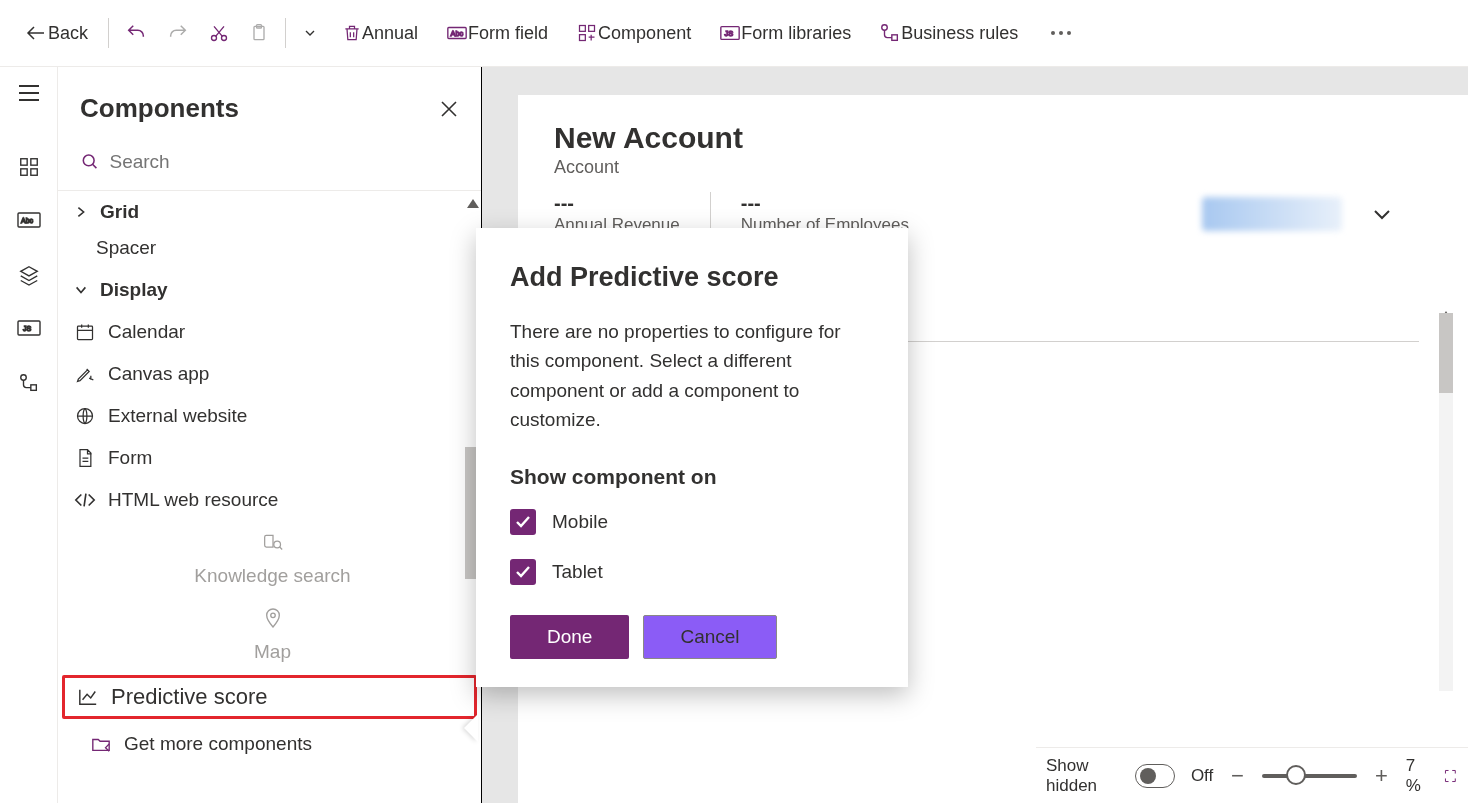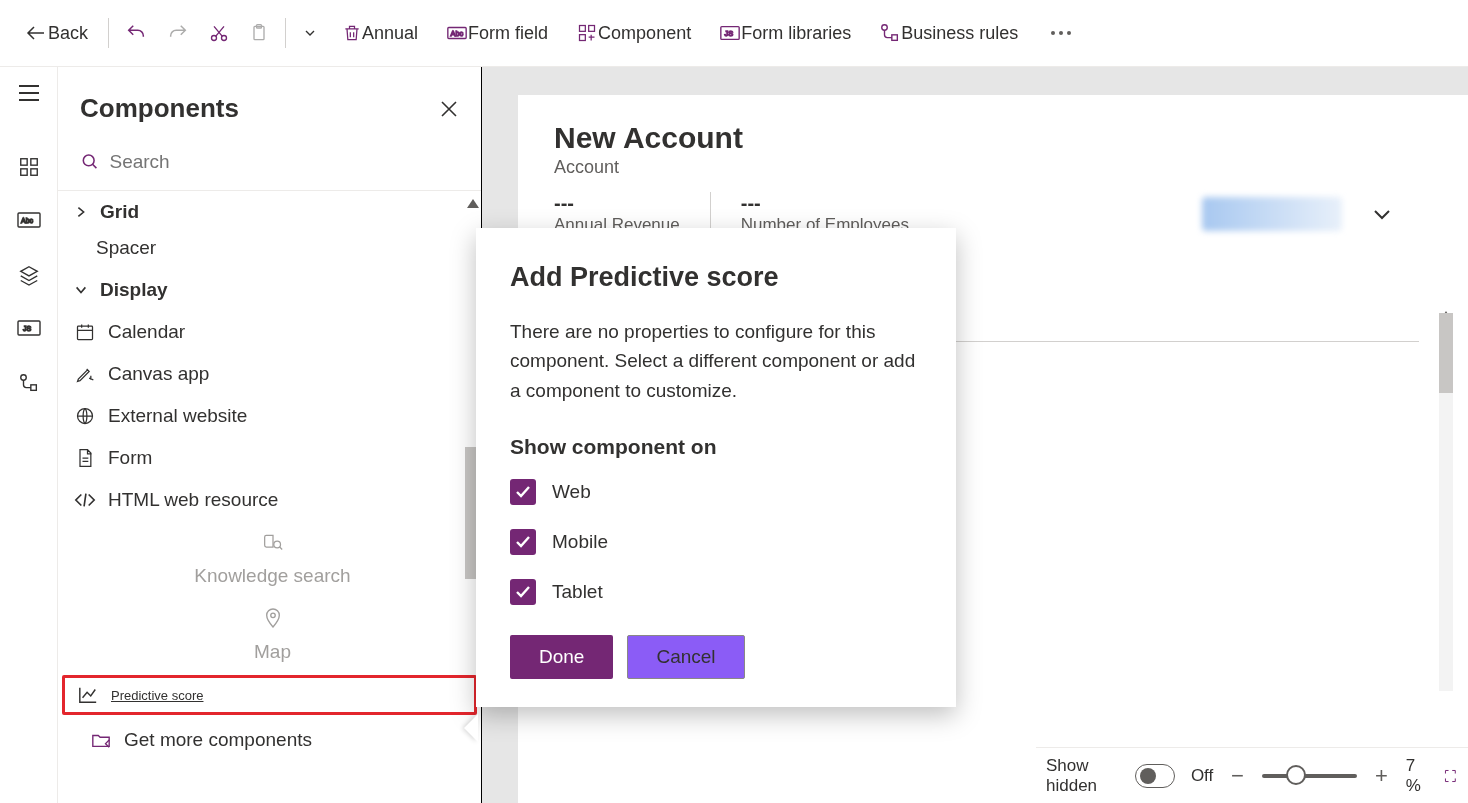--- a/index.html
+++ b/index.html
@@ -58,29 +58,29 @@
 
 
 .bottom-bar { position: absolute; bottom: 0; left: 518px; right: 0; height: 56px; background: #fff; border-top: 1px solid #edebe9; display: flex; align-items: center; justify-content: flex-end; gap: 16px; padding: 0 10px; font-size: 17px; }
 .toggle-track { width: 54px; height: 24px; border: 1px solid #605e5c; border-radius: 12px; position: relative; background:#fff;}
 .toggle-thumb { width: 16px; height: 16px; background: #605e5c; border-radius: 50%; position: absolute; top: 3px; left: 4px; }
 .zoom-slider { width: 130px; height: 4px; background: #605e5c; position: relative; border-radius:2px; }
 .zoom-slider .dot { width: 20px; height: 20px; border: 2px solid #605e5c; background: #fff; border-radius: 50%; position: absolute; top: -9px; left: 24px; }
 .zoom-btn { width:22px; height:22px; display:flex; align-items:center; justify-content:center; cursor:pointer; font-size:22px; color:#605e5c;}
 
 
-.popup { position: absolute; left: 476px; top: 228px; width: 480px; background: #fff; box-shadow: 0 8px 24px rgba(0,0,0,0.25); padding: 34px 34px 28px 34px; }
+.popup { position: absolute; left: 476px; top: 228px; width: 432px; background: #fff; box-shadow: 0 8px 24px rgba(0,0,0,0.25); padding: 34px 34px 28px 34px; }
 .popup-arrow { position: absolute; left: -12px; top: 486px; width: 0; height: 0; border-top: 14px solid transparent; border-bottom: 14px solid transparent; border-right: 14px solid #fff; filter: drop-shadow(-2px 0 2px rgba(0,0,0,0.15)); }
 .popup h1 { font-size: 27px; font-weight: 600; margin-bottom: 24px; }
 .popup p { font-size: 19px; line-height: 1.55; color: #323130; margin-bottom: 30px; }
 .popup h2 { font-size: 21px; font-weight: 600; margin-bottom: 20px; }
 .chk-row { display: flex; align-items: center; gap: 16px; font-size: 19px; margin-bottom: 24px; }
 .chk { width: 26px; height: 26px; background: #742774; border-radius: 3px; display: flex; align-items: center; justify-content: center; }
 .popup-actions { display: flex; gap: 14px; margin-top: 30px; }
-.btn { padding: 10px 28px; font-size: 19px; border-radius: 2px; cursor: pointer; border: 1px solid transparent; }
+.btn { padding: 10px 36px; font-size: 19px; border-radius: 2px; cursor: pointer; border: 1px solid transparent; }
 .btn-primary { background: #742774; color: #fff; }
 .btn-secondary { background: #8b5cf6; color: #323130; border-color: #8a8886; }
 
 
 .panel-scrollbar { position:absolute; right:0; top:8px; width:16px; height:380px; }
 .panel-scrollbar .tri { width:0;height:0;border-left:6px solid transparent;border-right:6px solid transparent;border-bottom:9px solid #605e5c;margin-left:2px;}
 .panel-scrollbar .track-thumb { position:absolute; top:248px; width:16px; height:132px; background:#c8c6c4;}
 </style>
 </head>
 <body>
@@ -306,21 +306,21 @@
             </svg>
           </span>
           <span>Map</span>
         </div>
       <div class="predictive-box">
         <span class="item-icon">
             <svg width="22" height="20" viewBox="0 0 24 22" fill="none" stroke="#323130" stroke-width="1.6">
               <path d="M3 3v16h18M6 14l5-6 4 4 5-7"></path>
             </svg>
           </span>
-        <span style="font-size:13px;text-decoration:underline;">Predictive score</span>
+        <span style="font-size:22px;">Predictive score</span>
       </div>
       <div class="get-more">
         <svg width="22" height="20" viewBox="0 0 24 22" fill="none" stroke="#742774" stroke-width="1.5">
             <path d="M3 6h6l2 2h10v10H3V6z"></path>
             <path d="M21 11l-4 4 4 4"></path>
           </svg>
         <span>Get more components</span>
       </div>
     </div>
   </div>
@@ -388,35 +388,27 @@
   <div class="popup-arrow"></div>
   <h1>Add Predictive score</h1>
   <p>There are no properties to configure for this component. Select a different component or add a component to customize.</p>
   <h2>Show component on</h2>
   <div class="chk-row">
     <div class="chk">
         <svg width="16" height="14" viewBox="0 0 16 14" stroke="#fff" stroke-width="2.4" fill="none">
           <path d="M2 7l4 4 8-9"></path>
         </svg>
       </div>
-    <span>Web</span>
+    <span>Mobile</span>
   </div>
   <div class="chk-row">
     <div class="chk">
         <svg width="16" height="14" viewBox="0 0 16 14" stroke="#fff" stroke-width="2.4" fill="none">
           <path d="M2 7l4 4 8-9"></path>
         </svg>
       </div>
-    <span>Mobile</span>
-  </div>
-  <div class="chk-row">
-    <div class="chk">
-        <svg width="16" height="14" viewBox="0 0 16 14" stroke="#fff" stroke-width="2.4" fill="none">
-          <path d="M2 7l4 4 8-9"></path>
-        </svg>
-      </div>
     <span>Tablet</span>
   </div>
   <div class="popup-actions">
     <button class="btn btn-primary">Done</button>
     <button class="btn btn-secondary">Cancel</button>
   </div>
 </div>
 
 </body></html>

